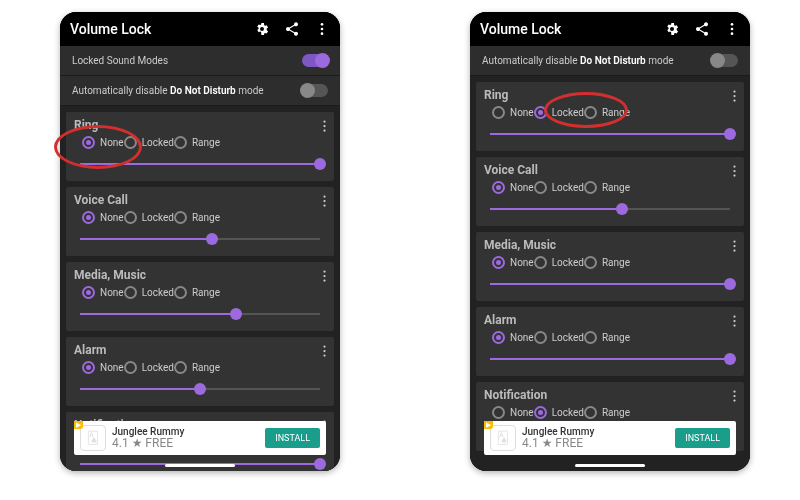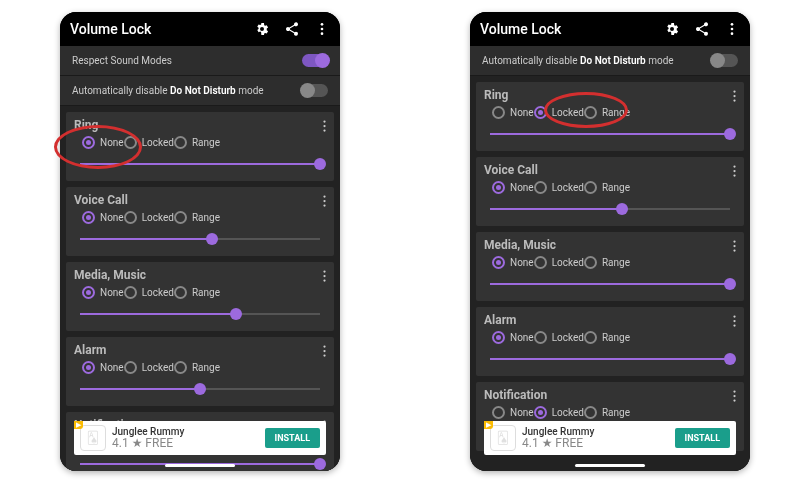--- a/index.html
+++ b/index.html
@@ -132,21 +132,21 @@
   }
   .ad-ico {
     width: 26px; height: 26px; background: #fff;
     border: 1px solid #ddd; border-radius: 4px;
     display:flex; align-items:center; justify-content:center; font-size:12px;
   }
   .ad-txt { flex:1; display:flex; flex-direction:column; line-height:1.1;}
   .ad-txt .t { font-size: 10px; color:#333; font-weight:500;}
   .ad-txt .r { font-size: 12px; color:#888;}
   .ad-btn {
-    background: #1a9e8b; color:#fff; font-size:9px; font-weight:700;
+    background: #1a9e8b; color:#fff; font-size:9px; font-weight:400;
     padding: 5px 10px; border-radius:2px;
   }
   .ad-badge {
     position:absolute; top:0; left:0;
     background:#fbbc04; color:#fff; font-size:7px;
     padding:0 2px; border-bottom-right-radius:3px;
   }
 
   .home-pill {
     position:absolute; bottom:4px; left:50%; transform:translateX(-50%);
@@ -179,21 +179,21 @@
     <span class="icon">
         <svg viewBox="0 0 24 24">
           <circle cx="12" cy="5" r="2"></circle>
           <circle cx="12" cy="12" r="2"></circle>
           <circle cx="12" cy="19" r="2"></circle>
         </svg>
       </span>
   </div>
   <div class="content" id="left-content">
       <div class="setting-row">
-        <span class="lbl">Respect Sound Modes</span>
+        <span class="lbl">Locked Sound Modes</span>
         <div class="switch on">
           <div class="knob"></div>
         </div>
       </div>
       <div class="setting-row">
         <span class="lbl">Automatically disable <strong>Do Not Disturb</strong> mode</span>
         <div class="switch off">
           <div class="knob"></div>
         </div>
       </div>

